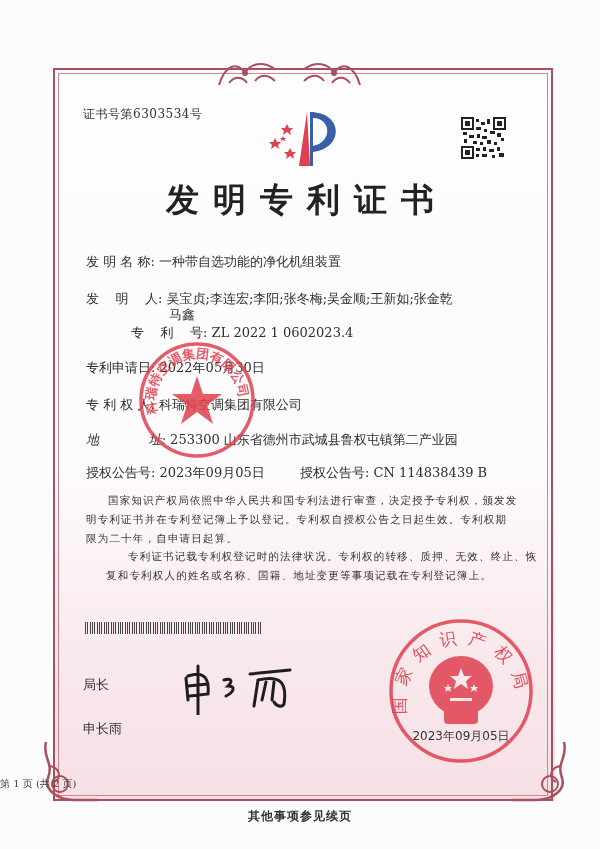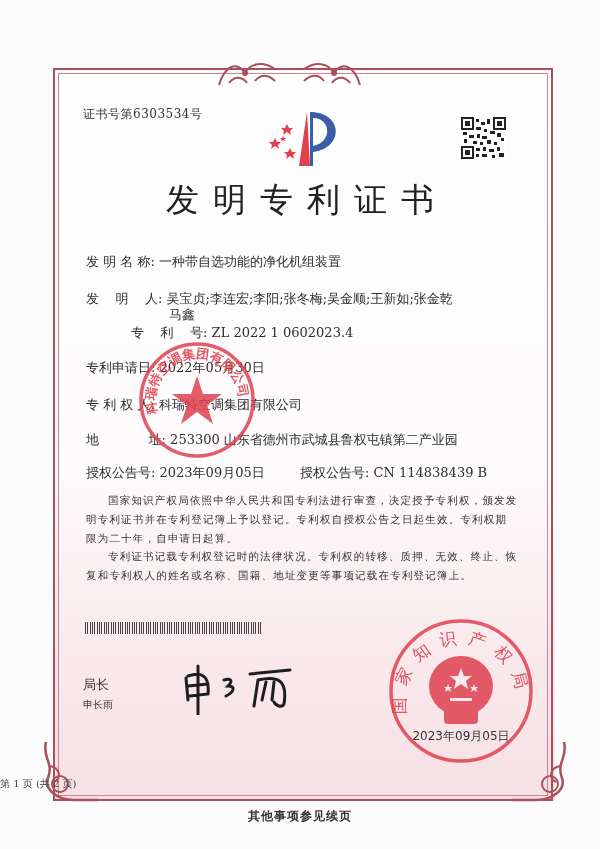--- a/index.html
+++ b/index.html
@@ -31,21 +31,21 @@
     }
     .qr {
       position: absolute; left: 461px; top: 117px; width: 45px; height: 42px;
     }
     .logo {
       position: absolute; left: 263px; top: 108px; width: 90px; height: 60px;
     }
     .title {
       position: absolute; left: 0; right: 0; top: 178px; text-align: center;
       font-family: "DejaVu Sans", "Liberation Sans", sans-serif;
-      font-size: 33px; letter-spacing: 14px; color: #222; font-weight: 400;
+      font-size: 33px; letter-spacing: 14px; color: #222; font-weight: 700;
       padding-left: 14px;
     }
     .field {
       position: absolute; left: 86px; font-size: 13px; color: #2f2f2f; white-space: nowrap;
     }
     .field .label { display: inline-block; }
     .field .value { display: inline-block; }
     .inventors-2 { position: absolute; left: 169px; top: 306px; font-size: 13px; color: #2f2f2f; }
     .pub-no { position: absolute; left: 300px; top: 464px; font-size: 13px; color: #2f2f2f; white-space: nowrap; }
     .para {
@@ -53,21 +53,21 @@
       color: #333; text-indent: 22px; font-family: "DejaVu Serif", serif; letter-spacing: 1.2px;
     }
     .seal-company {
       position: absolute; left: 137px; top: 340px; width: 120px; height: 120px;
     }
     .barcode {
       position: absolute; left: 85px; top: 622px; width: 176px; height: 12px;
       background: repeating-linear-gradient(to right, #444 0 1px, transparent 1px 2px, #444 2px 3px, transparent 3px 5px, #444 5px 6px, transparent 6px 7px);
     }
     .director-title { position: absolute; left: 83px; top: 676px; font-size: 13px; font-family: "DejaVu Sans", sans-serif; color: #333; }
-    .director-name { position: absolute; left: 83px; top: 698px; font-size: 10px; font-family: "DejaVu Sans", sans-serif; color: #333; }
+    .director-name { position: absolute; left: 83px; top: 720px; font-size: 13px; font-family: "DejaVu Sans", sans-serif; color: #333; }
     .signature { position: absolute; left: 180px; top: 660px; width: 130px; height: 55px; }
     .seal-office { position: absolute; left: 388px; top: 618px; width: 146px; height: 146px; }
     .page-no { position: absolute; left: 0; right: 0; top: 777px; text-align: left; font-size: 10px; color: #444; }
     .continued { position: absolute; left: 0; right: 0; top: 808px; text-align: center; font-size: 12px; color: #333; letter-spacing: 1px; font-weight: bold; }
   </style>
 </head>
 <body>
 
 <div class="page-bg"></div>
 <div class="frame-outer"></div>
@@ -175,21 +175,21 @@
   <span class="label">专利申请日:</span>
   <span class="value">2022年05月30日</span>
 </div>
 
 <div class="field" style="top:396px;">
   <span class="label">专 利 权 人:</span>
   <span class="value">科瑞特空调集团有限公司</span>
 </div>
 
 <div class="field" style="top:431px;">
-  <span class="label" style="white-space:pre;">地            址:</span>
+  <span class="label" style="white-space:pre;font-style:italic;">地            址:</span>
   <span class="value">253300 山东省德州市武城县鲁权屯镇第二产业园</span>
 </div>
 
 <div class="field" style="top:464px;">
   <span class="label">授权公告号:</span>
   <span class="value">2023年09月05日</span>
 </div>
 <div class="pub-no">
   <span>授权公告号:</span>
   <span>CN 114838439 B</span>
@@ -198,21 +198,21 @@
 <div class="seal-company">
   <svg viewBox="0 0 120 120" width="120" height="120">
     <circle cx="60" cy="60" r="56" fill="none" stroke="#e0404f" stroke-width="3.5" opacity="0.85"></circle>
     <polygon points="60,36 66,54 85,54 70,65 76,84 60,72 44,84 50,65 35,54 54,54" fill="#e0404f" opacity="0.85"></polygon>
     <path id="arcC" d="M 22 78 A 42 42 0 1 1 98 78" fill="none"></path>
     <text font-size="13" fill="#e0404f" opacity="0.85" font-family="DejaVu Sans, sans-serif" font-weight="bold"><textPath href="#arcC" startOffset="3%">科瑞特空调集团有限公司</textPath></text>
   </svg>
 </div>
 
 <div class="para" style="top:491px;">国家知识产权局依照中华人民共和国专利法进行审查，决定授予专利权，颁发发明专利证书并在专利登记簿上予以登记。专利权自授权公告之日起生效。专利权期限为二十年，自申请日起算。</div>
-<div class="para" style="top:547px;">专利证书记载专利权登记时的法律状况。专利权的转移、质押、无效、终止、恢复和专利权人的姓名或名称、国籍、地址变更等事项记载在专利登记簿上。</div>
+<div class="para" style="top:547px;margin-left:20px;">专利证书记载专利权登记时的法律状况。专利权的转移、质押、无效、终止、恢复和专利权人的姓名或名称、国籍、地址变更等事项记载在专利登记簿上。</div>
 
 <div class="barcode"></div>
 
 <div class="director-title">局长</div>
 <div class="director-name">申长雨</div>
 
 <div class="signature">
   <svg viewBox="0 0 130 55" width="130" height="55">
     <g stroke="#1e1e1e" stroke-width="3" fill="none" stroke-linecap="round">
       <path d="M6 18 L8 40 M8 16 C20 12, 30 14, 28 34 L10 36 M8 26 L28 24 M18 6 L18 54"></path>

